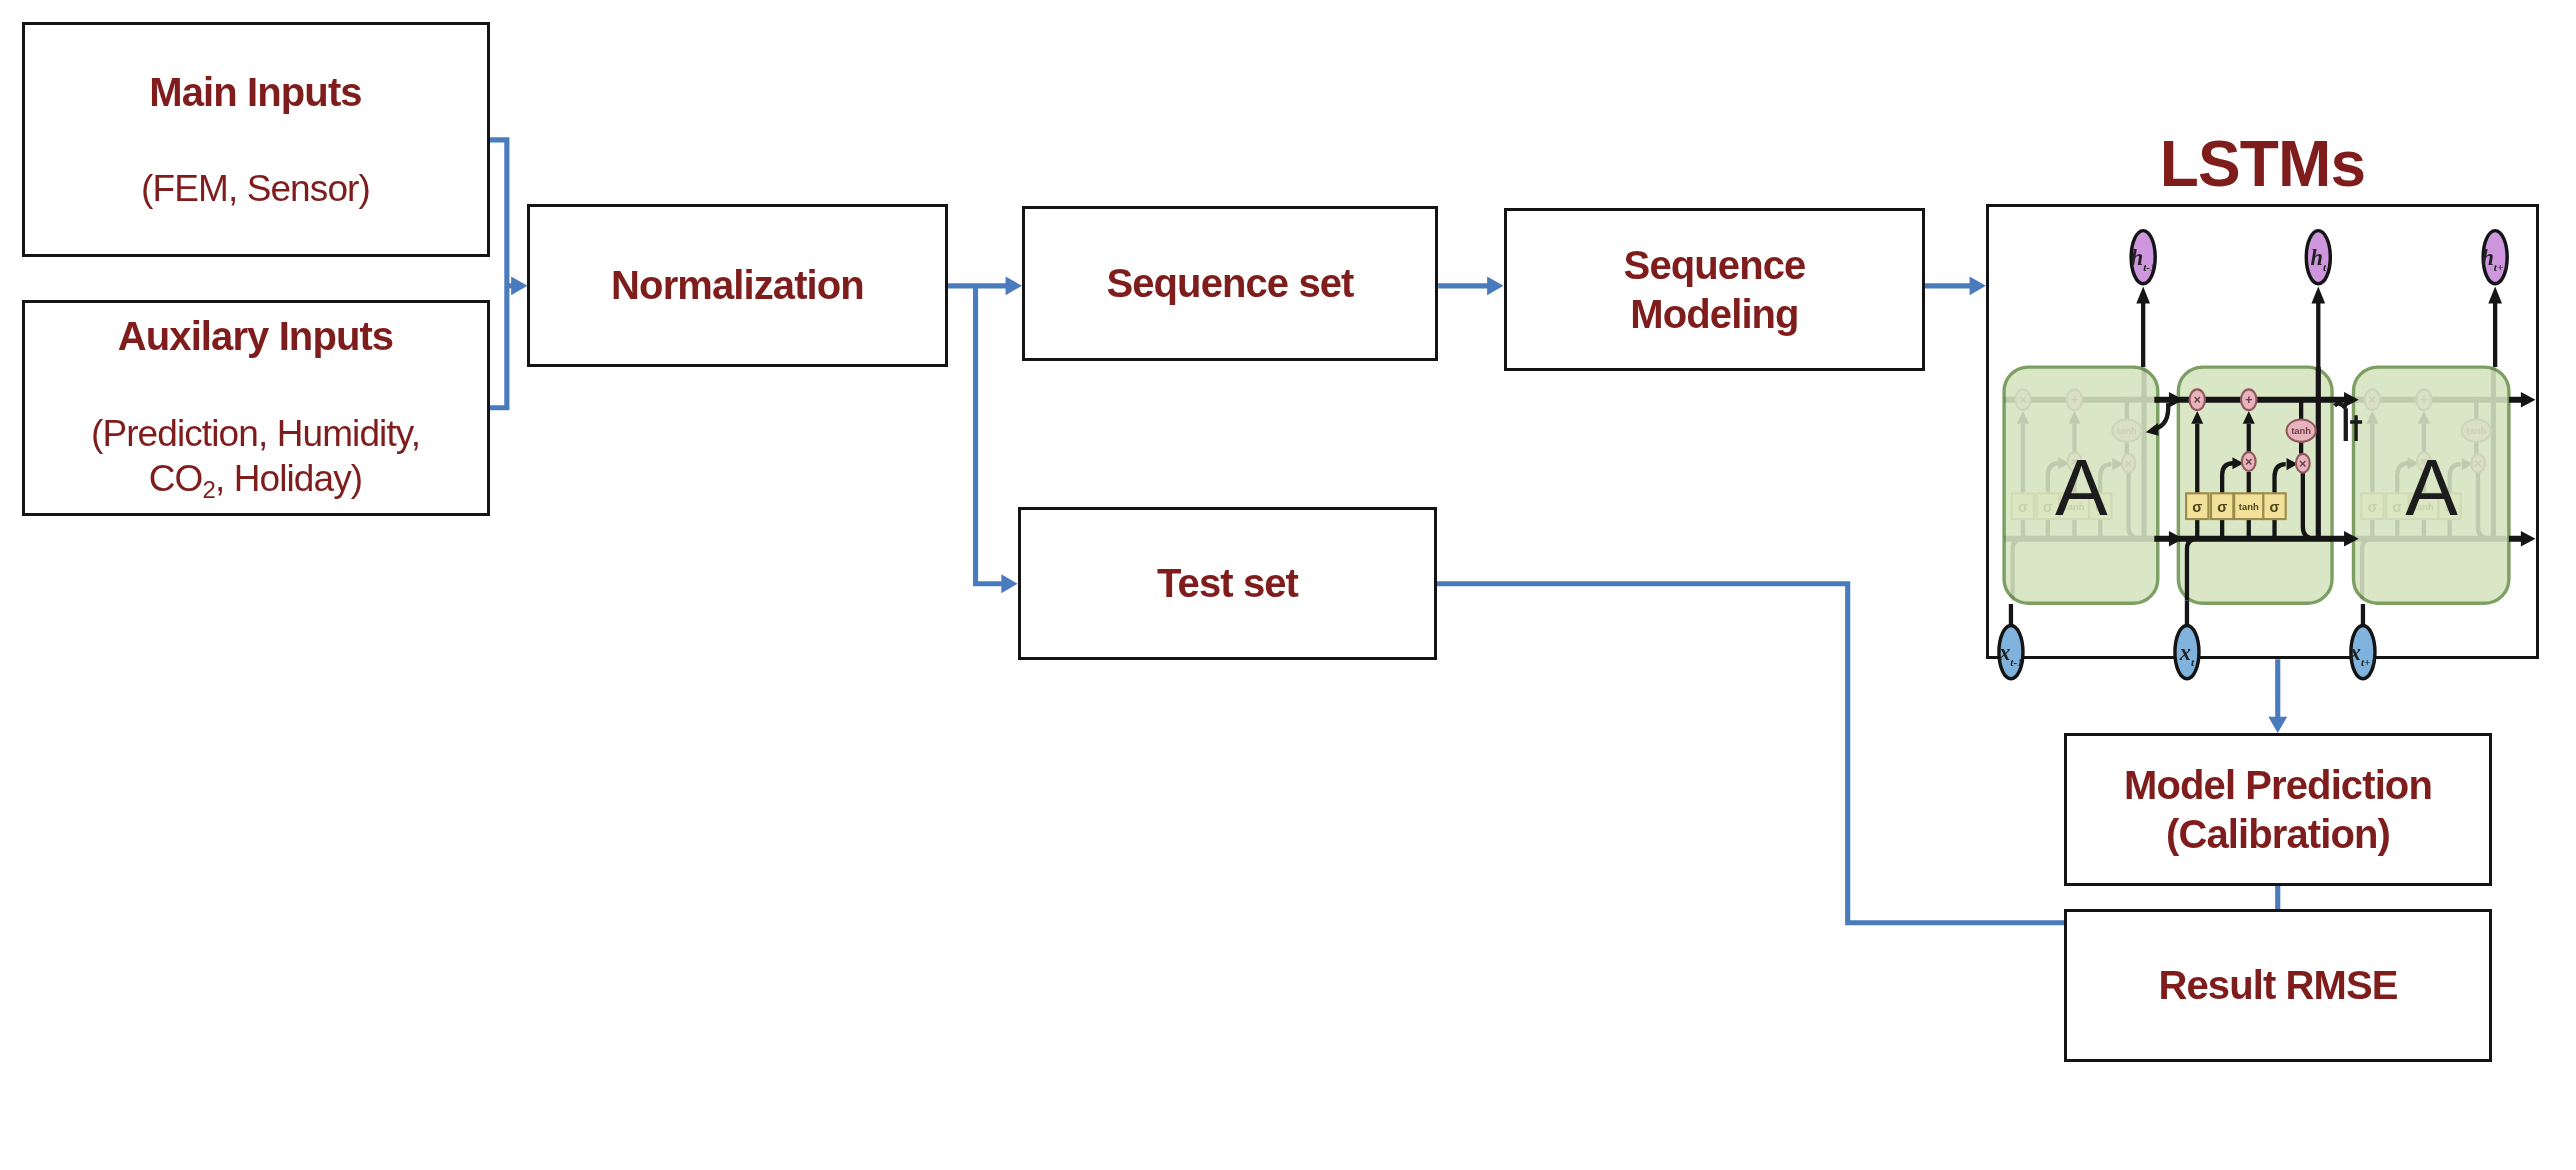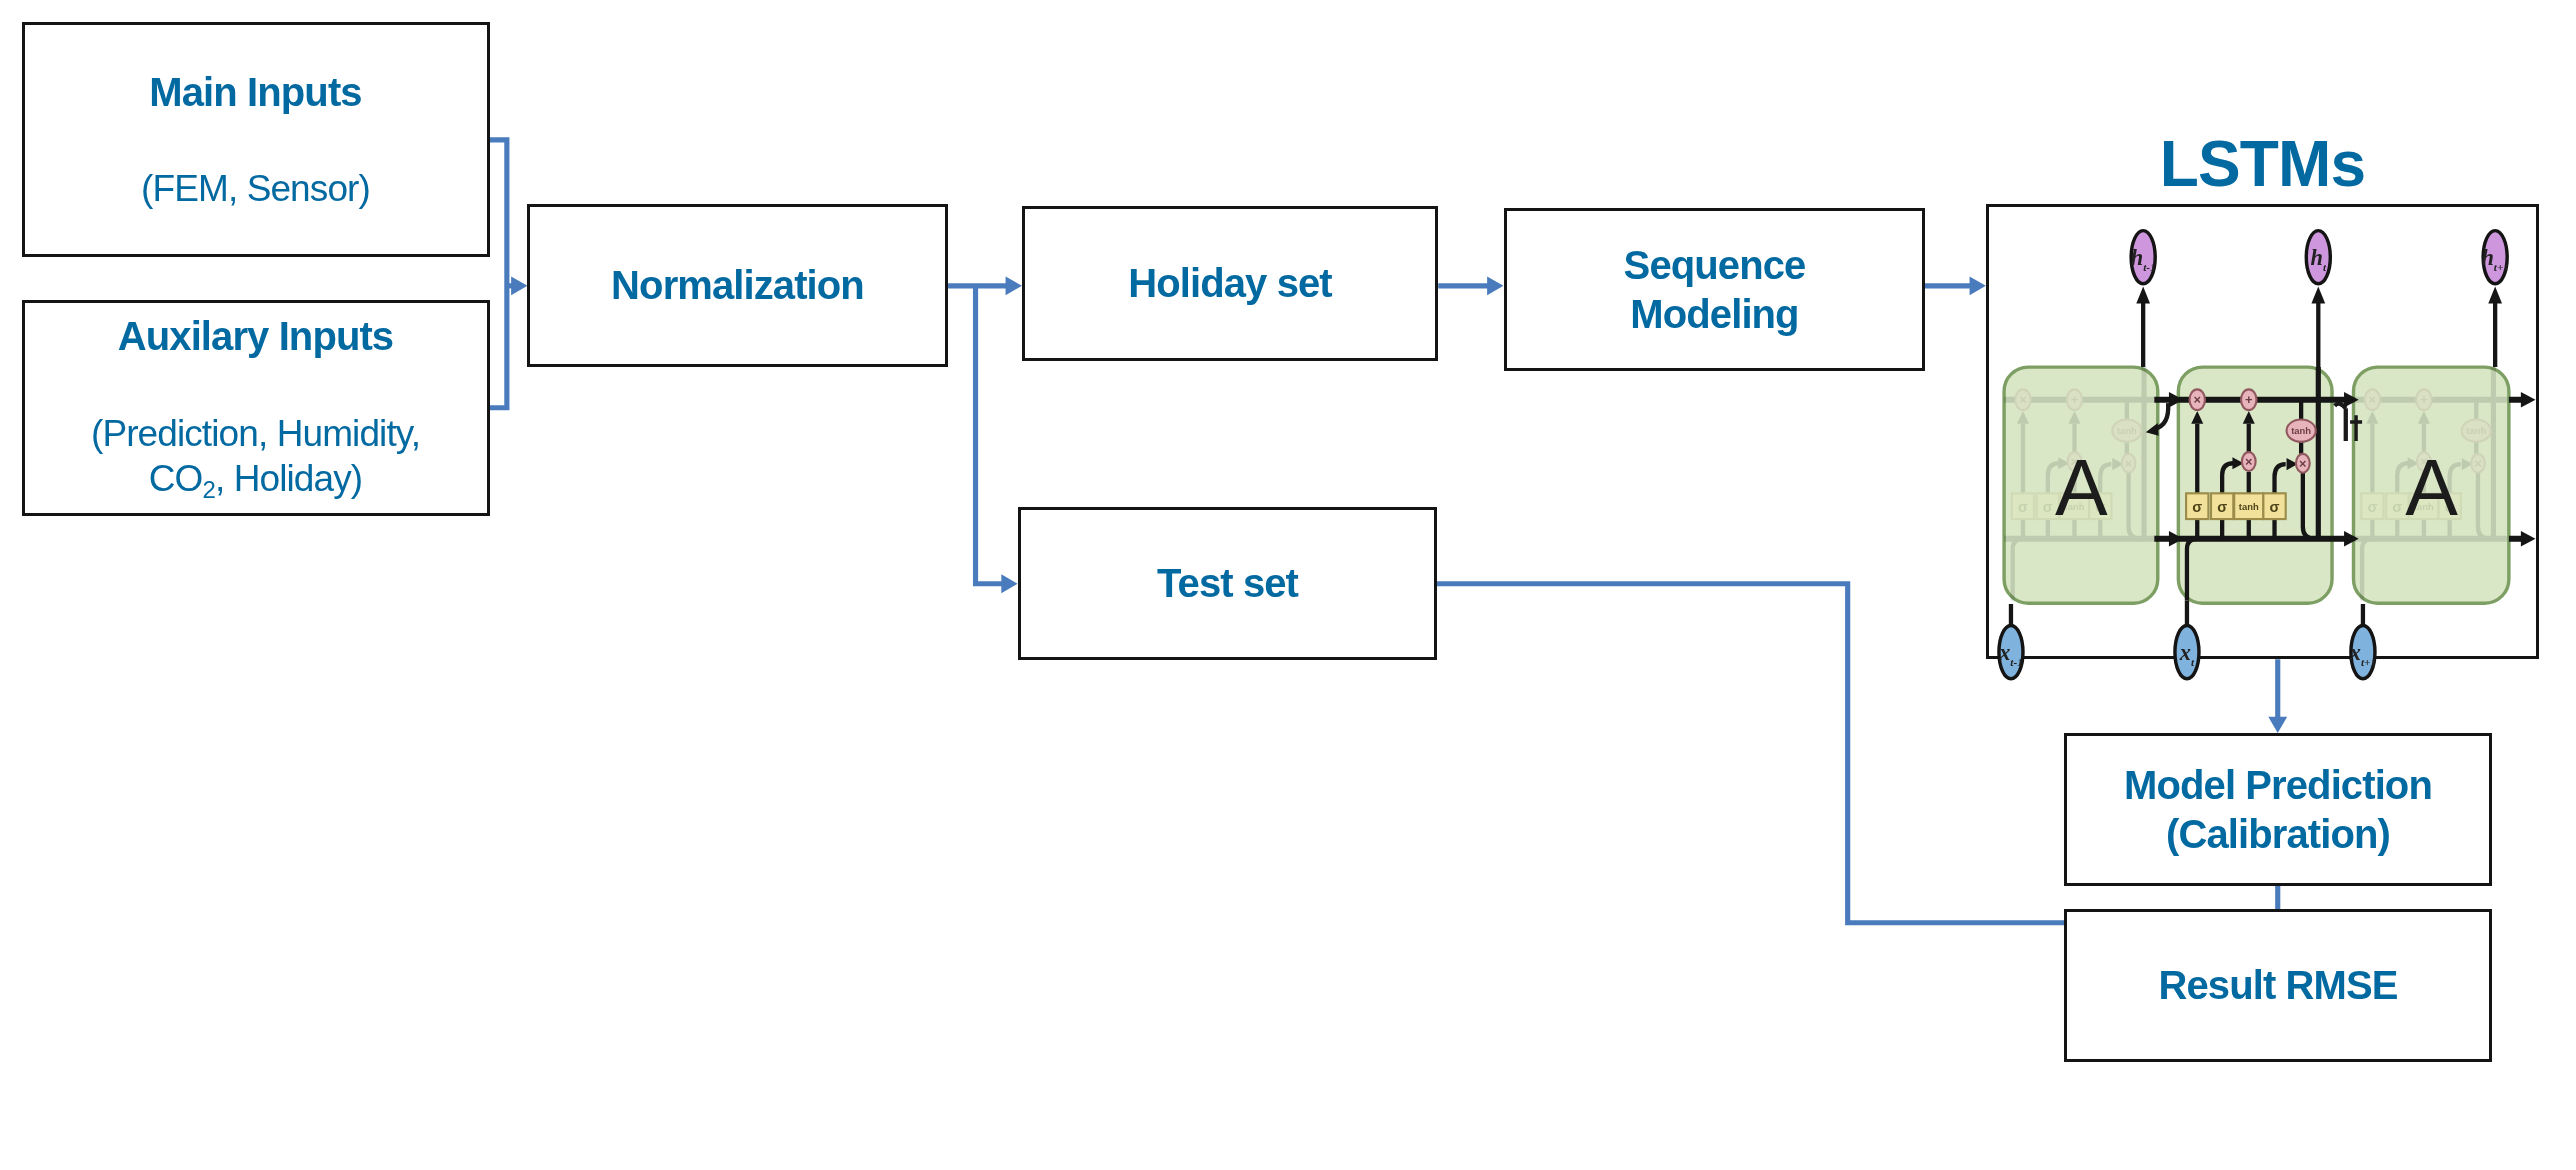--- a/index.html
+++ b/index.html
@@ -1,17 +1,17 @@
 <!DOCTYPE html>
 <html style="--arrow: #4a7cbd; --cell-fill: #d9e7c6; --cell-stroke: #7d9f63; --h-fill: #cd96dd; --x-fill: #7fb2dc; --gate-fill: #f1e19a; --gate-stroke: #9c8c4a; --op-fill: #e8b4bc; --op-stroke: #91595f;font-size:13.7px"><head>
 <meta charset="utf-8">
 <style>
   html,body{margin:0;padding:0;background:#ffffff;}
   #stage{position:relative;width:2576px;height:1170px;background:#ffffff;overflow:hidden;
-         font-family:"Liberation Sans","DejaVu Sans",sans-serif;color:#0369a1;}
+         font-family:"Liberation Sans","DejaVu Sans",sans-serif;color:#7f1d1d;}
   svg{overflow:visible;display:block;}
 
   
   .node{position:absolute;background:#ffffff;border:3.4px solid #141414;box-sizing:border-box;
         display:flex;flex-direction:column;align-items:center;justify-content:center;
         text-align:center;z-index:2;}
   .node .title{font-weight:700;font-size:40px;letter-spacing:-0.9px;line-height:1.22;}
   .node .sub{font-weight:400;font-size:37px;letter-spacing:-0.9px;line-height:1.22;margin-top:6.9px;text-align:center;}
   .node .sub .subscript{font-size:24px;vertical-align:-6.9px;}
   .gap-lg{margin-top:50px !important;}
@@ -85,21 +85,21 @@
     <div class="title">Auxilary Inputs</div>
     <div class="sub gap-lg">(Prediction, Humidity,</div>
     <div class="sub" style="margin-top:0;"><span>CO</span><span class="subscript">2</span><span>, Holiday)</span></div>
   </div>
 
   <div class="node" style="left:527px;top:204px;width:421px;height:163px;">
     <div class="title">Normalization</div>
   </div>
 
   <div class="node" style="left:1022px;top:206px;width:416px;height:155px;">
-    <div class="title">Holiday set</div>
+    <div class="title">Sequence set</div>
   </div>
 
   <div class="node" style="left:1018px;top:507px;width:419px;height:153px;">
     <div class="title">Test set</div>
   </div>
 
   <div class="node" style="left:1504px;top:208px;width:421px;height:163px;">
     <div class="title">Sequence</div>
     <div class="title">Modeling</div>
   </div>

